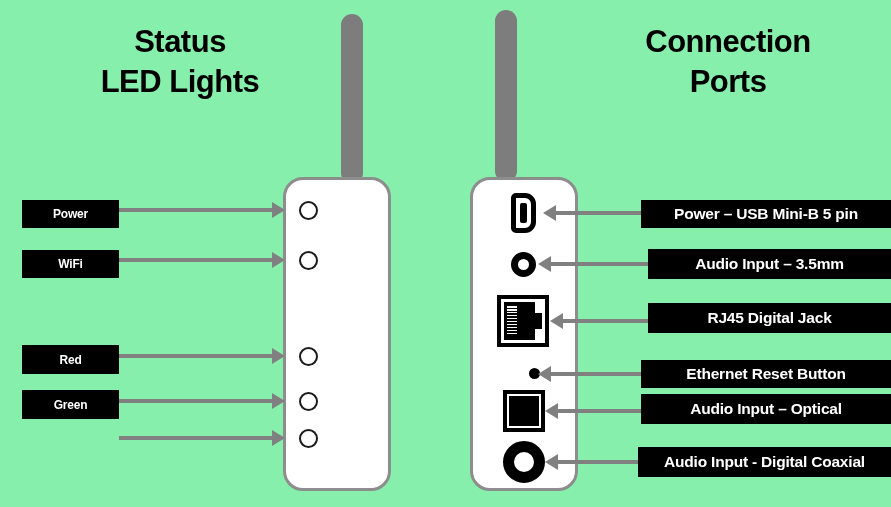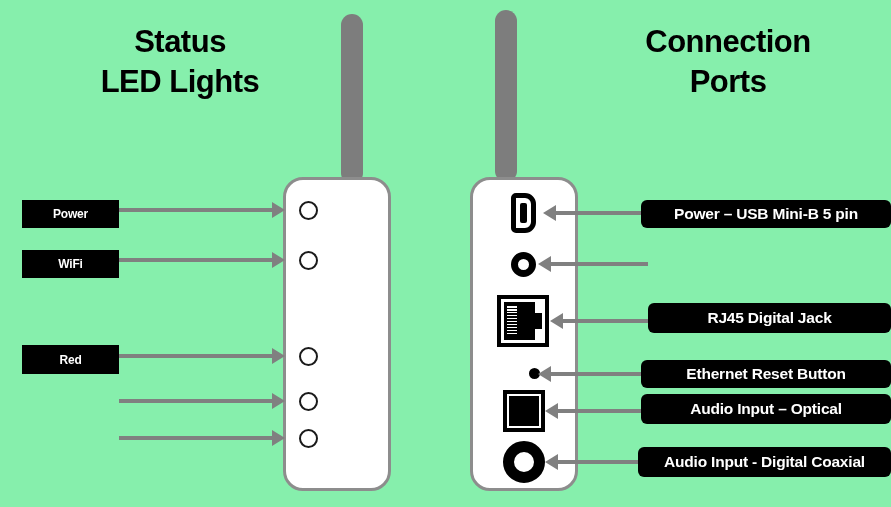--- a/index.html
+++ b/index.html
@@ -69,21 +69,21 @@
     font-weight: bold;
     font-size: 12px;
     display: flex;
     align-items: center;
     justify-content: center;
     box-sizing: border-box;
     white-space: nowrap;
     letter-spacing: -0.2px;
     user-select: none;
   }
-  .chip.right { font-size: 15.5px; border-radius: 6px; }
+  .chip.right { font-size: 15.5px; }
 
   
   .conn {
     position: absolute;
     height: 4px;
     background: #808080;
   }
   .arrow-head {
     position: absolute;
     width: 0;
@@ -248,20 +248,21 @@
 
   <div class="conn" style="left:119px; top:399px; width:161px;"></div>
   <div class="arrow-head right" style="left:272px; top:393px;"></div>
 
   <div class="conn" style="left:119px; top:436px; width:161px;"></div>
   <div class="arrow-head right" style="left:272px; top:430px;"></div>
 
   <div class="chip" style="left:22px; top:200px; width:97px; height:28px;">Power</div>
   <div class="chip" style="left:22px; top:345px; width:97px; height:29px;">Red</div>
   <div class="chip" style="left:22px; top:250px; width:97px; height:28px;">WiFi</div>
+  <div class="chip" style="left:22px; top:390px; width:97px; height:29px;">Green</div>
 
   <div class="antenna" style="left:495px; top:10px; height:172px;"></div>
 
   <div class="device-body" style="left:470px; top:177px; width:108px; height:314px;"></div>
 
   <div class="port port-usb" style="left:511px; top:193px;"></div>
 
   <div class="port port-jack" style="left:511px; top:252px;"></div>
 
   <div class="port port-rj45" style="left:497px; top:295px;">
@@ -298,20 +299,21 @@
   <div class="arrow-head left" style="left:538px; top:366px;"></div>
 
   <div class="conn" style="left:558px; top:409px; width:83px;"></div>
   <div class="arrow-head left" style="left:545px; top:403px;"></div>
 
   <div class="conn" style="left:558px; top:460px; width:80px;"></div>
   <div class="arrow-head left" style="left:545px; top:454px;"></div>
 
   <div class="chip right" style="left:641px; top:200px; width:250px; height:28px;">Power – USB  Mini-B 5 pin</div>
 
+  <div class="chip right" style="left:648px; top:249px; width:243px; height:30px;">Audio Input  – 3.5mm</div>
 
   <div class="chip right" style="left:648px; top:303px; width:243px; height:30px;">RJ45 Digital Jack</div>
 
   <div class="chip right" style="left:641px; top:360px; width:250px; height:28px;">Ethernet Reset Button</div>
 
   <div class="chip right" style="left:641px; top:394px; width:250px; height:30px;">Audio Input  – Optical</div>
 
   <div class="chip right" style="left:638px; top:447px; width:253px; height:30px;">Audio Input - Digital Coaxial</div>
 
 </div>

